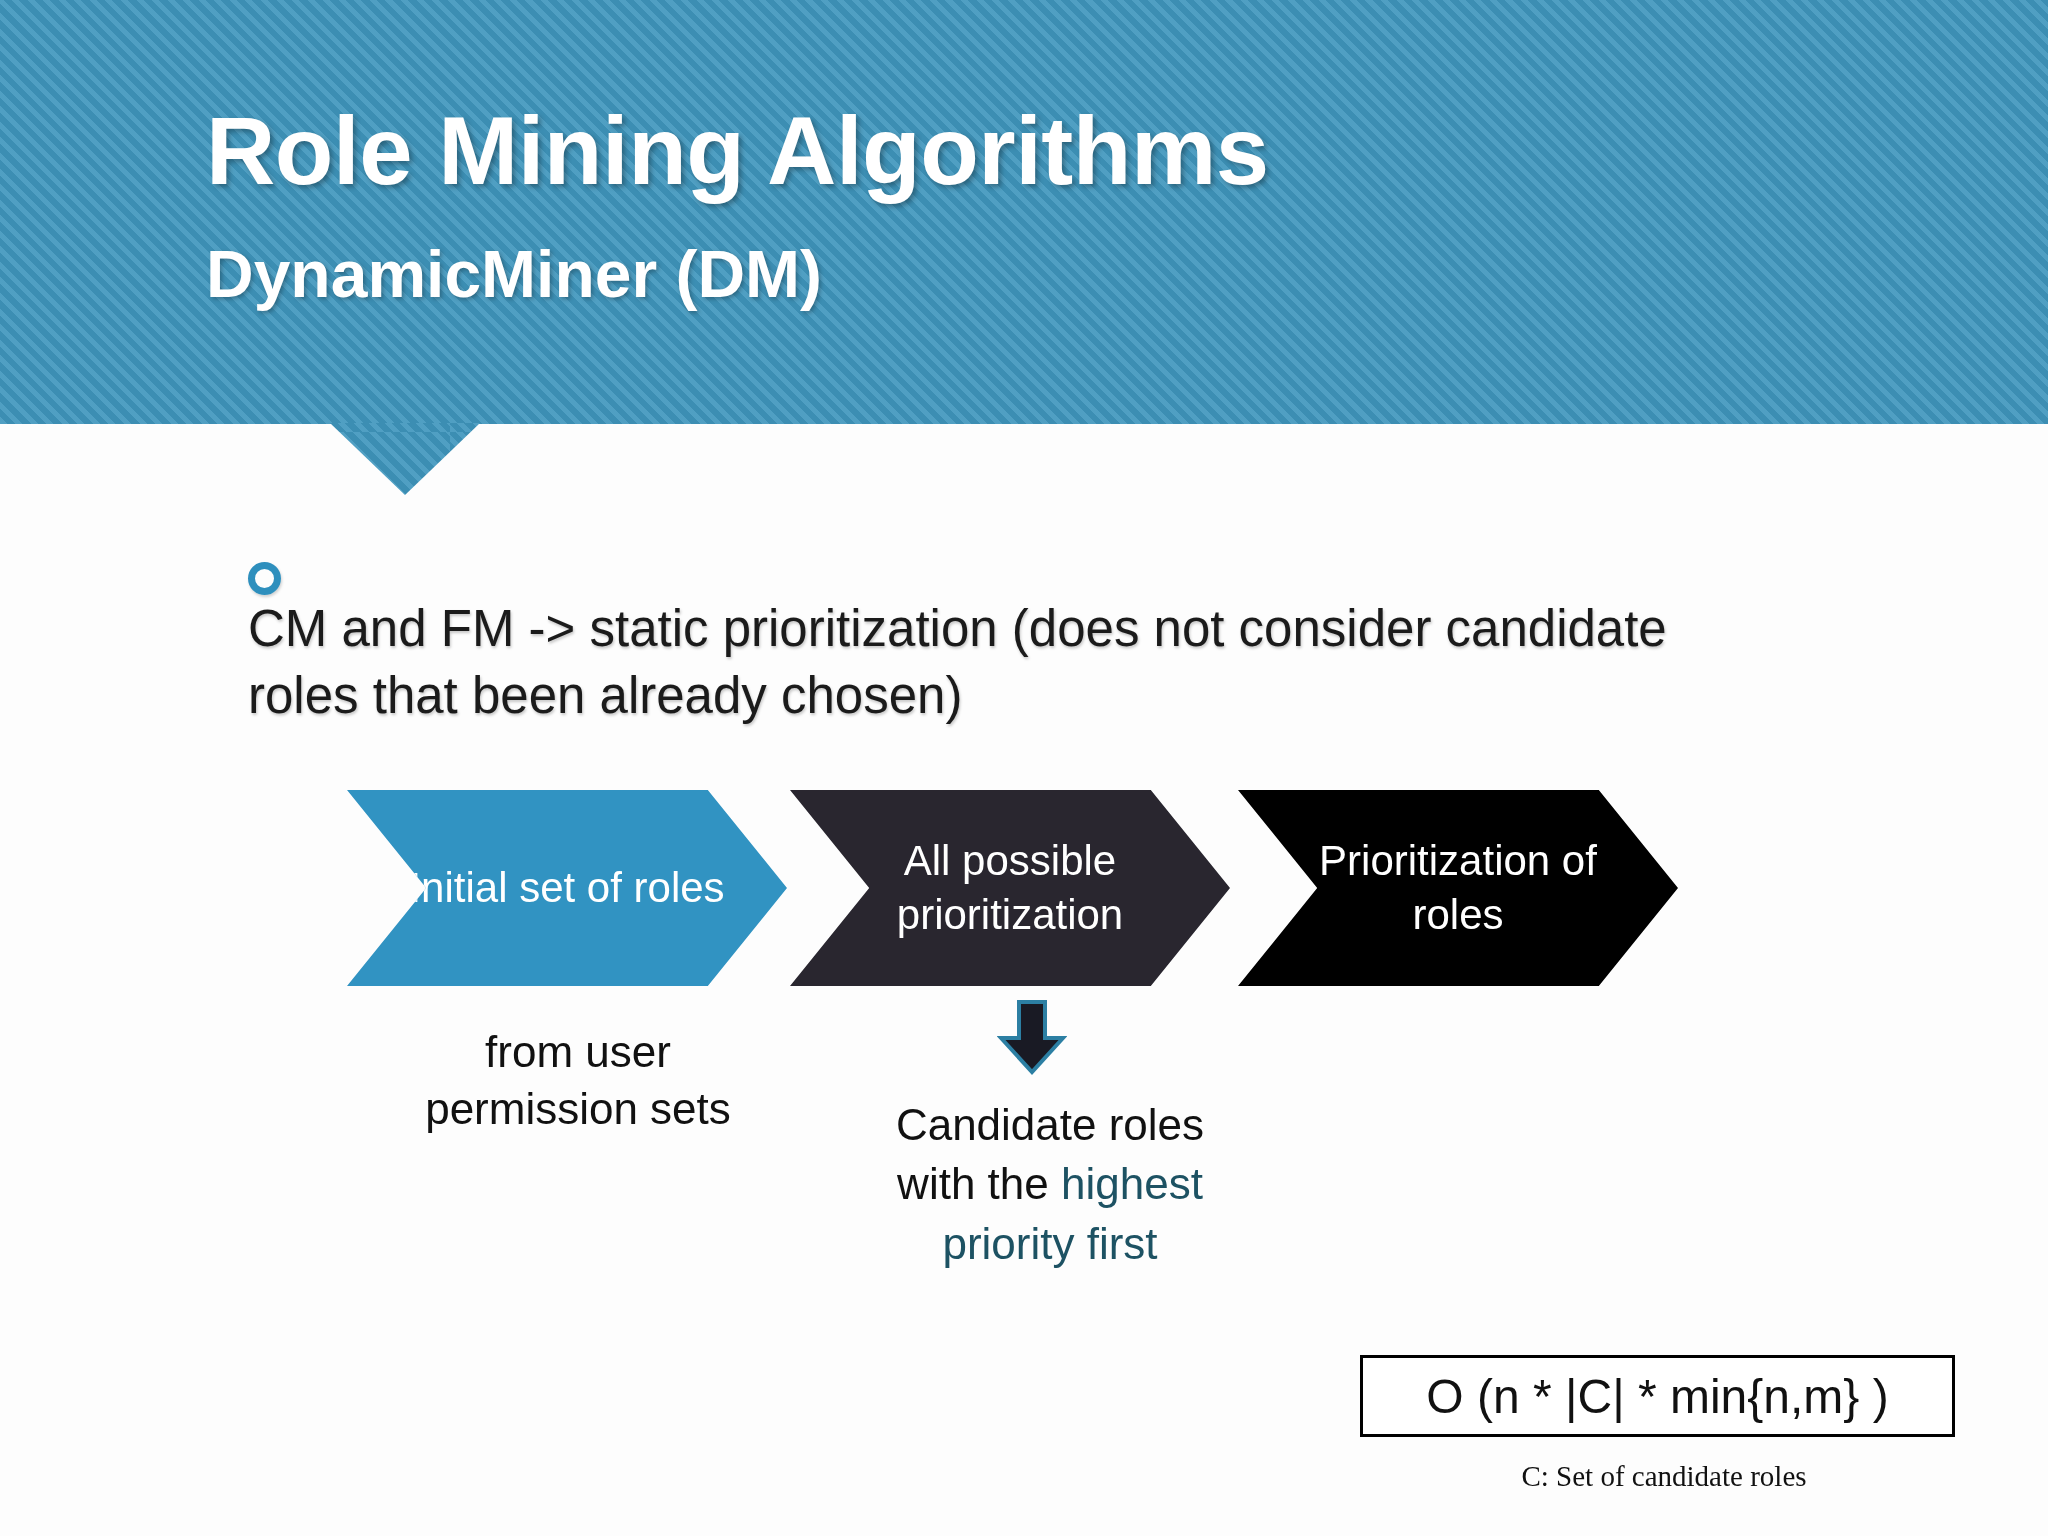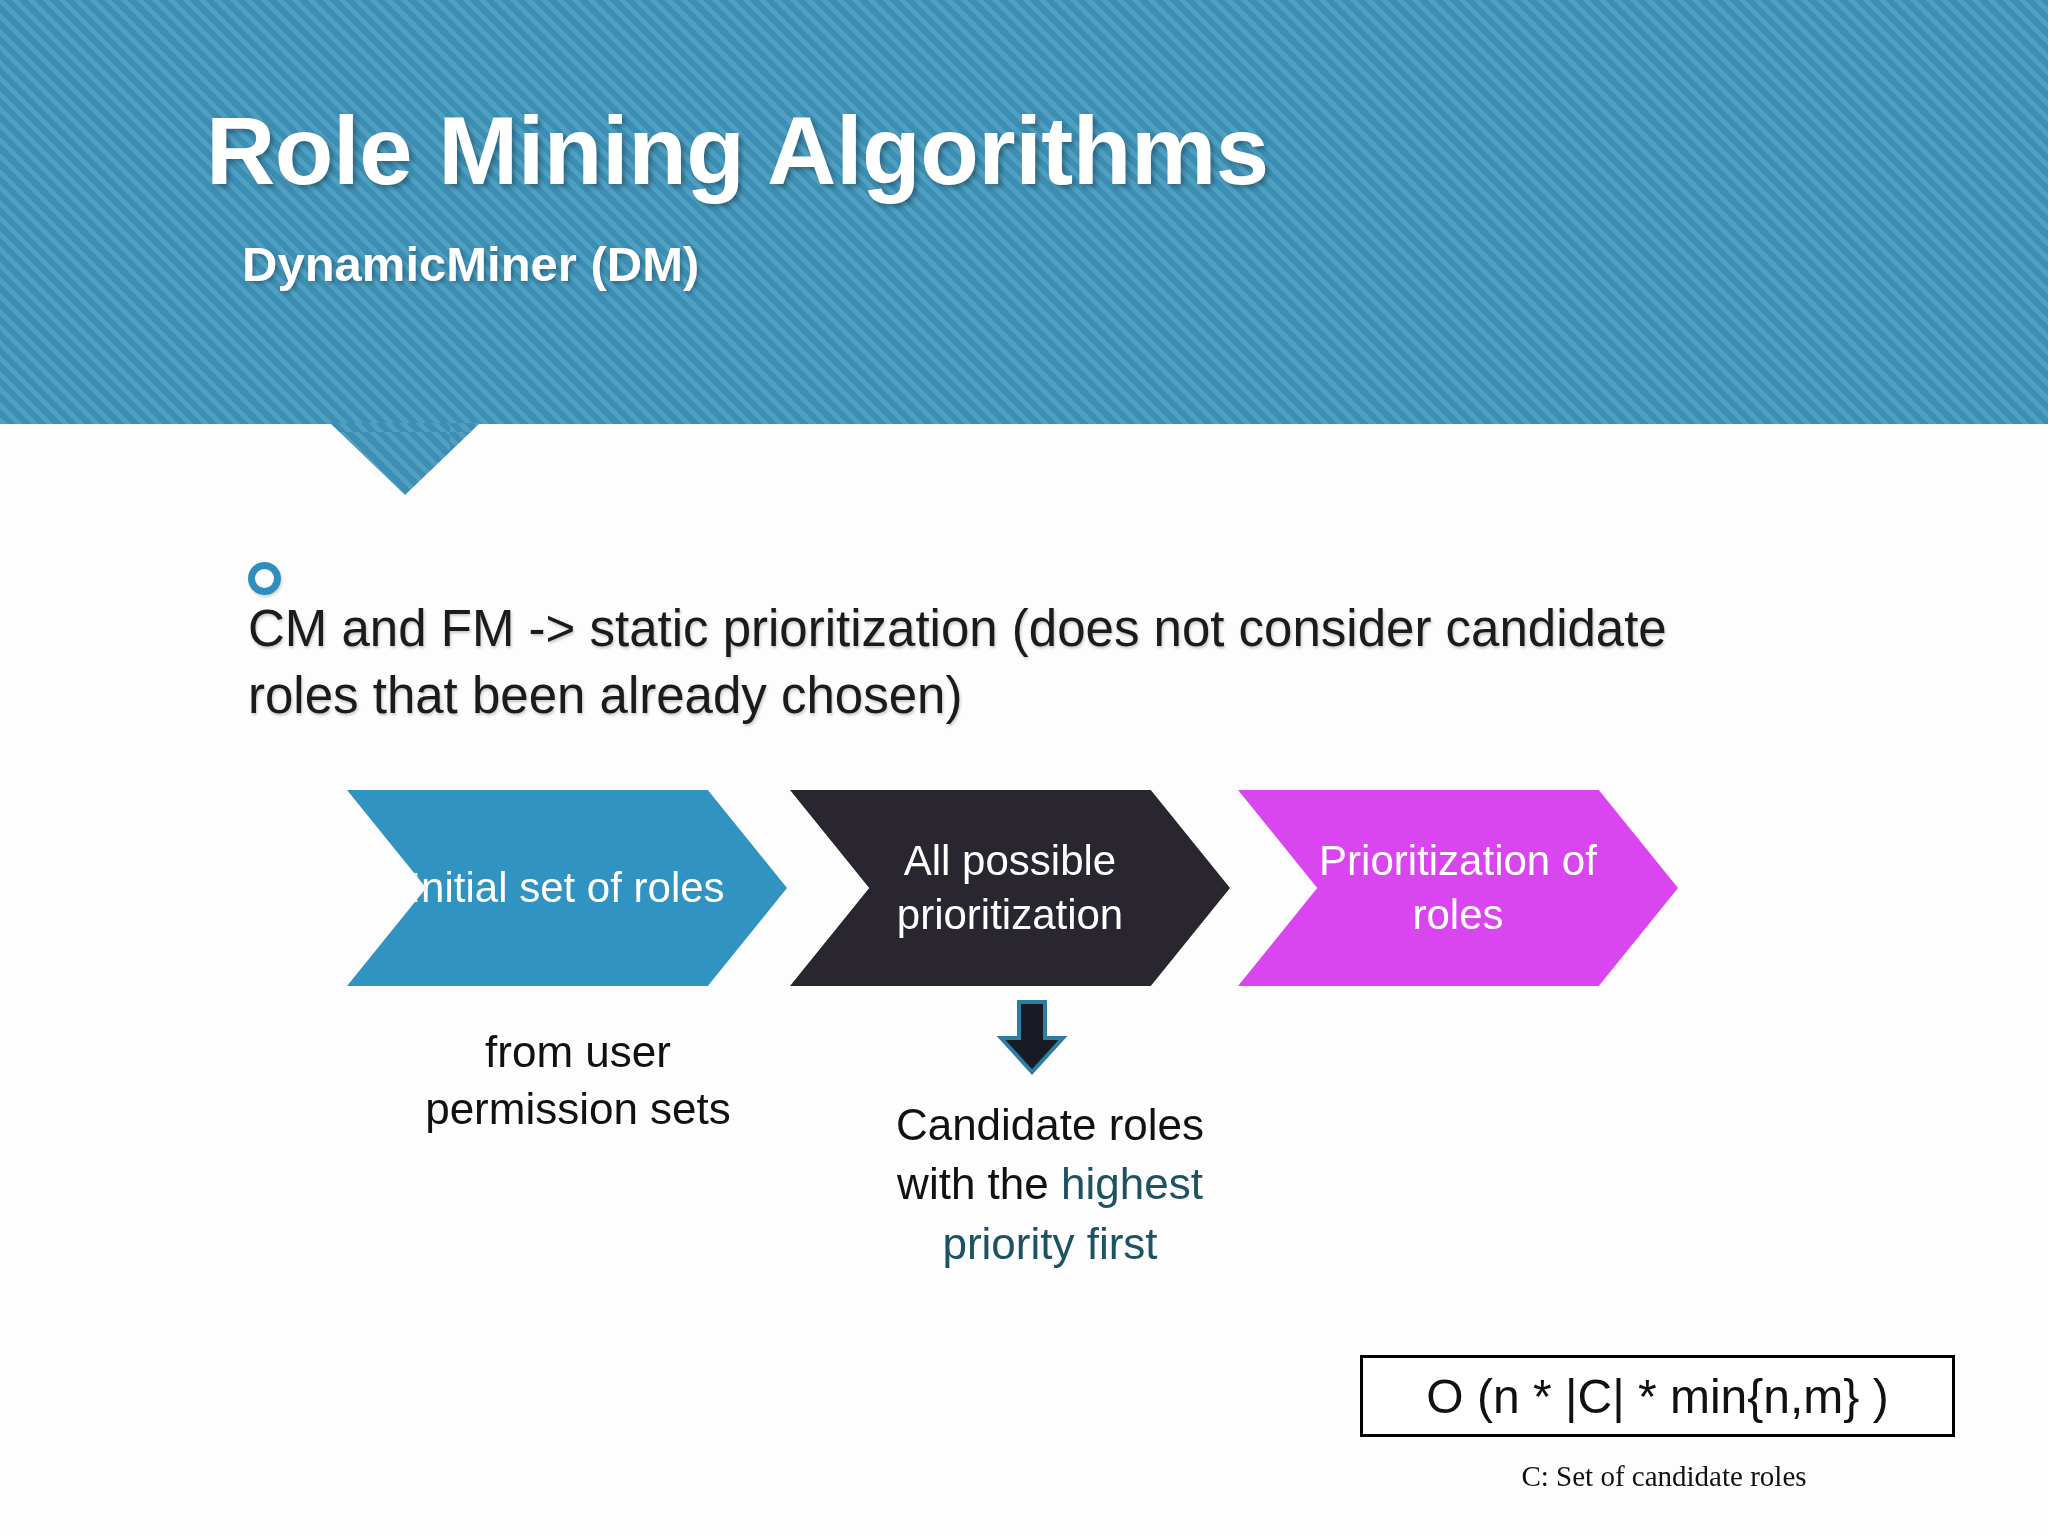--- a/index.html
+++ b/index.html
@@ -59,26 +59,25 @@
     font-weight: bold;
     color: #ffffff;
     letter-spacing: -0.5px;
     text-shadow: 3px 3px 5px rgba(0,0,0,0.30);
     white-space: nowrap;
   }
   .subtitle {
     position: absolute;
     left: 206px;
     top: 236px;
-    font-size: 49px;
+    font-size: 66px;
     font-weight: bold;
     color: #ffffff;
     text-shadow: 2px 2px 4px rgba(0,0,0,0.28);
     white-space: nowrap;
-    margin-left: 36px;
   }
 
   
   .bullet-row {
     position: absolute;
     left: 248px;
     top: 548px;
     width: 1600px;
     display: flex;
     align-items: flex-start;
@@ -125,21 +124,21 @@
   }
   .chev:first-child { clip-path: polygon(0 0, 82% 0, 100% 50%, 82% 100%, 0 100%, 18% 50%); }
   .chev-label {
     font-size: 42px;
     line-height: 1.28;
     color: #ffffff;
     text-align: center;
   }
   .chev-1 { left: 0px;   width: 440px; background: #3193c2; }
   .chev-2 { left: 443px; width: 440px; background: #29262f; }
-  .chev-3 { left: 891px; width: 440px; background: #d946ef; }
+  .chev-3 { left: 891px; width: 440px; background: #000000; }
 
   
   .down-arrow {
     position: absolute;
     left: 997px;
     top: 1000px;
     width: 70px;
     height: 75px;
   }
 

